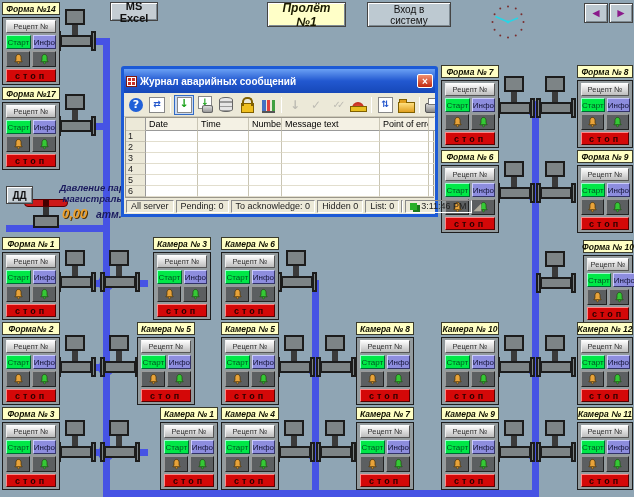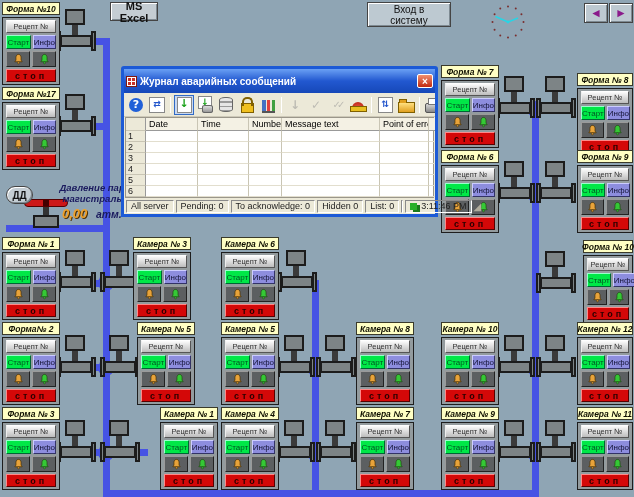--- a/index.html
+++ b/index.html
@@ -44,21 +44,21 @@
   .raised{border:1px solid #444;box-shadow:inset 1px 1px 0 #fff,inset -1px -1px 0 #7e8a92;}
   #btn-excel{position:absolute;left:110px;top:2px;width:48px;height:19px;background:#C4CDD3;font:bold 11px "Liberation Sans",sans-serif;color:#111;display:flex;align-items:center;justify-content:center;z-index:5;}
   #btn-span{position:absolute;left:267px;top:2px;width:79px;height:25px;background:#FFFFC8;font:italic bold 12px "Liberation Sans",sans-serif;color:#1a1a00;display:flex;align-items:center;justify-content:center;z-index:5;}
   #btn-login{position:absolute;left:367px;top:2px;width:84px;height:25px;background:#BDC9D1;font-size:10px;color:#111;display:flex;align-items:center;justify-content:center;z-index:5;}
   .navbtn{position:absolute;top:3px;width:24px;height:20px;background:#BDC9D1;display:flex;align-items:center;justify-content:center;
           font-size:12px;color:#8B1A8B;z-index:5;}
   #nav-left{left:584px;} #nav-right{left:609px;}
   #clock{position:absolute;left:489px;top:3px;z-index:5;}
 
   
-  #dd-btn{position:absolute;left:6px;top:186px;width:27px;height:18px;background:#C4CDD3;font:bold 10px "Liberation Sans",sans-serif;color:#111;display:flex;align-items:center;justify-content:center;z-index:5;border-radius:9px;}
+  #dd-btn{position:absolute;left:6px;top:186px;width:27px;height:18px;background:#C4CDD3;font:bold 10px "Liberation Sans",sans-serif;color:#111;display:flex;align-items:center;justify-content:center;z-index:5;}
   #press-label{position:absolute;left:34px;top:183px;width:96px;text-align:right;font:italic bold 9.5px "Liberation Sans",sans-serif;color:#1A1A5E;line-height:10.5px;z-index:5;}
   #press-value{position:absolute;left:62px;top:206px;font:italic bold 13px "Liberation Sans",sans-serif;color:#F0A028;text-shadow:1px 1px 0 #503000;z-index:5;}
   #press-unit{position:absolute;left:96px;top:208px;font:italic bold 10.5px "Liberation Sans",sans-serif;color:#1A1A5E;z-index:5;text-align:right;}
 
   
   #dialog{position:absolute;left:121px;top:66px;width:317px;background:#ECE9D8;border:3px solid #1C5AD6;border-radius:3px 3px 0 0;z-index:6;}
   .d-title{height:17px;background:linear-gradient(180deg,#6AA0F4,#2258D0 50%,#1648B8);display:flex;align-items:center;gap:3px;padding:12px 2px;}
   .d-ticon{width:11px;height:11px;background:#C83028;border:1px solid #801810;
            background-image:linear-gradient(#fff 1px,transparent 1px),linear-gradient(90deg,#fff 1px,transparent 1px);background-size:4px 4px;}
   .d-text{flex:1;font:bold 10px "Liberation Sans",sans-serif;color:#fff;white-space:nowrap;overflow:hidden;}
@@ -105,20 +105,21 @@
   .s-grip{width:10px;height:13px;color:#b0ac9c;font-size:10px;line-height:13px;}
 
   .bell{width:11px;height:12px;display:block;}
 </style>
 </head>
 <body>
 
 <div id="stage">
 
   <button id="btn-excel" class="raised">MS Excel</button>
+  <button id="btn-span" class="raised">Пролёт №1</button>
   <button id="btn-login" class="raised">Вход в систему</button>
   <svg id="clock" width="38" height="38" viewBox="0 0 38 38">
     <g id="clock-ticks">
         <circle cx="19" cy="3.5" r="1" fill="#7A2E2E"></circle>
         <circle cx="26.75" cy="5.576606241341199" r="1" fill="#7A2E2E"></circle>
         <circle cx="32.4233937586588" cy="11.249999999999998" r="1" fill="#7A2E2E"></circle>
         <circle cx="34.5" cy="19" r="1" fill="#7A2E2E"></circle>
         <circle cx="32.423393758658804" cy="26.749999999999996" r="1" fill="#7A2E2E"></circle>
         <circle cx="26.75" cy="32.423393758658804" r="1" fill="#7A2E2E"></circle>
         <circle cx="19.000000000000004" cy="34.5" r="1" fill="#7A2E2E"></circle>
@@ -332,21 +333,21 @@
         <div class="fl l"></div>
         <div class="fl r"></div>
         <div class="vbody"></div>
         <div class="stem"></div>
         <div class="act"></div>
       </div>
     </div>
   <div id="panels-layer">
       <div class="panel" style="left: 2px; top: 2px;">
     <div class="p-header">
-          <span class="p-label">Форма №10</span>
+          <span class="p-label">Форма №14</span>
         </div>
     <div class="p-body">
       <button class="p-recipe">Рецепт №</button>
       <div class="p-row">
         <button class="p-start">Старт</button>
         <button class="p-info">Инфо</button>
       </div>
       <div class="p-row">
         <button class="p-alarm">
           <svg class="bell" viewBox="0 0 12 12">
@@ -465,21 +466,21 @@
         <button class="p-alarm">
           <svg class="bell" viewBox="0 0 12 12">
             <path d="M6 1 C7.8 1 8.8 2.6 8.8 4.6 L8.8 7.2 L10 9 L2 9 L3.2 7.2 L3.2 4.6 C3.2 2.6 4.2 1 6 1 Z" fill="var(--alarm-green,#35C835)" stroke="#1e4a10" stroke-width="0.8"></path>
             <circle cx="6" cy="10.2" r="1.1" fill="var(--alarm-green,#35C835)" stroke="#1e4a10" stroke-width="0.6"></circle>
           </svg>
         </button>
       </div>
       <button class="p-stop">стоп</button>
     </div>
   </div>
-      <div class="panel" style="left: 133px; top: 237px;">
+      <div class="panel" style="left: 153px; top: 237px;">
     <div class="p-header">
           <span class="p-label">Камера № 3</span>
         </div>
     <div class="p-body">
       <button class="p-recipe">Рецепт №</button>
       <div class="p-row">
         <button class="p-start">Старт</button>
         <button class="p-info">Инфо</button>
       </div>
       <div class="p-row">
@@ -654,21 +655,21 @@
         <button class="p-alarm">
           <svg class="bell" viewBox="0 0 12 12">
             <path d="M6 1 C7.8 1 8.8 2.6 8.8 4.6 L8.8 7.2 L10 9 L2 9 L3.2 7.2 L3.2 4.6 C3.2 2.6 4.2 1 6 1 Z" fill="var(--alarm-green,#35C835)" stroke="#1e4a10" stroke-width="0.8"></path>
             <circle cx="6" cy="10.2" r="1.1" fill="var(--alarm-green,#35C835)" stroke="#1e4a10" stroke-width="0.6"></circle>
           </svg>
         </button>
       </div>
       <button class="p-stop">стоп</button>
     </div>
   </div>
-      <div class="panel" style="left: 577px; top: 65px; width: 56px; margin-top: 8px;">
+      <div class="panel" style="left: 577px; top: 65px; width: 56px;">
     <div class="p-header">
           <span class="p-label">Форма № 8</span>
         </div>
     <div class="p-body">
       <button class="p-recipe">Рецепт №</button>
       <div class="p-row">
         <button class="p-start">Старт</button>
         <button class="p-info">Инфо</button>
       </div>
       <div class="p-row">

